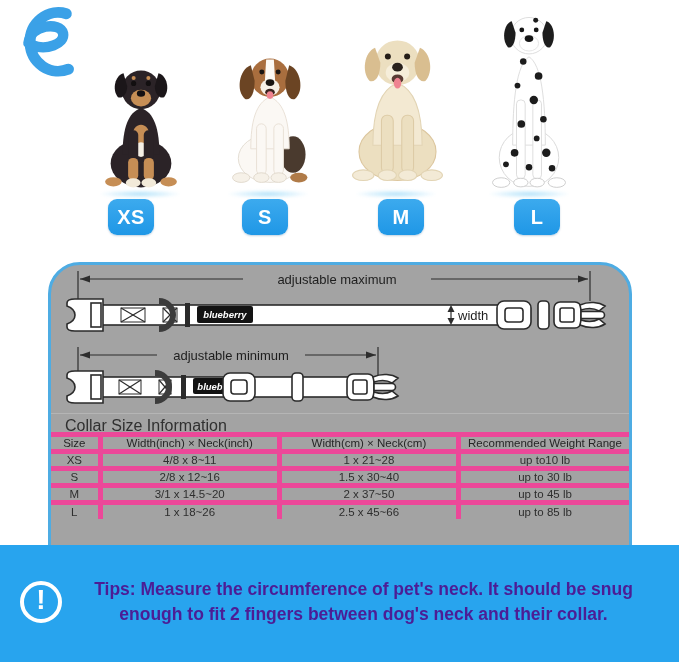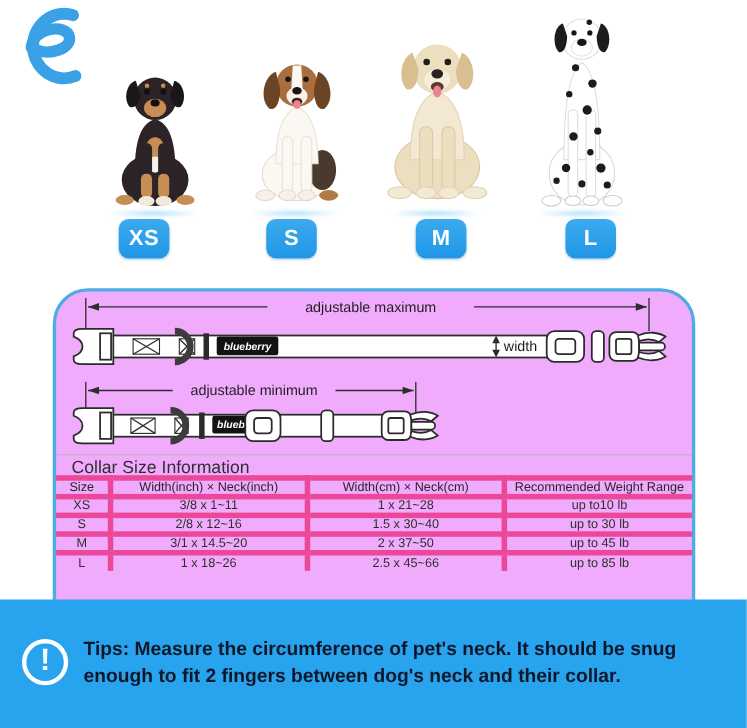--- a/index.html
+++ b/index.html
@@ -23,21 +23,21 @@
 
   
   .badge { position:absolute; top:199px; width:46px; height:36px; border-radius:9px;
     background:linear-gradient(180deg,#3caaee,#1f97e6); color:#fff; font-weight:bold;
     font-size:20px; display:flex; align-items:center; justify-content:center;
     box-shadow:0 1px 2px rgba(0,80,140,.25); letter-spacing:.5px; }
   .b-xs{left:108px}.b-s{left:242px}.b-m{left:378px}.b-l{left:514px}
 
   
   .info-box { position:absolute; left:48px; top:262px; width:584px; height:316px;
-    background:#f0abfc; border:3px solid #4eace3; border-radius:32px;
+    background:#a3a3a3; border:3px solid #4eace3; border-radius:32px;
     box-shadow:0 2px 0 rgba(30,120,180,.25); }
   .collar { position:absolute; left:6px; width:566px; }
   .collar-max { top:4px; height:74px; }
   .collar-min { top:82px; height:64px; }
   .dim { stroke:#2d2d2d; stroke-width:1.2; }
   .dim-fill { fill:#2d2d2d; }
   .dim-label { font-size:13px; fill:#1e1e1e; }
   .cpart { stroke:#2b2b2b; stroke-width:1.6; fill:#fff; }
   .cdark { fill:#2b2b2b; stroke:none; }
   .stitch { stroke:#2b2b2b; stroke-width:1; fill:#fff; }
@@ -56,22 +56,22 @@
   table.sizes th:last-child, table.sizes td:last-child { border-right:none; }
   table.sizes tr:last-child td { border-bottom:none; }
   .col-size{width:8.5%}.col-in{width:31%}.col-cm{width:31%}.col-wt{width:29.5%}
 
   
   .banner { position:absolute; left:0; top:545px; width:679px; height:117px;
     background:#28a4ee; display:flex; align-items:center; padding:0 28px 4px 20px; }
   .alert { flex:0 0 auto; width:42px; height:42px; border:4.5px solid #fff; border-radius:50%;
     display:flex; align-items:center; justify-content:center; margin-right:14px; }
   .alert span { color:#fff; font-weight:bold; font-size:28px; line-height:1; padding-bottom:3px; }
-  .tips { flex:1; color:#0f172a; font-weight:bold; font-size:17.5px; line-height:1.42;
-    text-align:left; }
+  .tips { flex:1; color:#4c1d95; font-weight:bold; font-size:17.5px; line-height:1.42;
+    text-align:center; }
 </style>
 </head>
 <body>
 
 <div class="page">
 
   <svg class="logo" viewBox="0 0 60 70">
     <path d="M46,9 A26,27 0 1 0 48,60" fill="none" stroke="#3ba1e7" stroke-width="10" stroke-linecap="round"></path>
     <path d="M11,36 C13,19 40,16 43,27 C45,37 27,43 15,38" fill="none" stroke="#3ba1e7" stroke-width="9.5" stroke-linecap="round"></path>
   </svg>
@@ -293,21 +293,21 @@
         <tr>
           <th>Size</th>
           <th>Width(inch) × Neck(inch)</th>
           <th>Width(cm) × Neck(cm)</th>
           <th>Recommended Weight Range</th>
         </tr>
       </thead>
       <tbody>
         <tr>
           <td>XS</td>
-          <td>3/8 x 1~11</td>
+          <td>4/8 x 8~11</td>
           <td>1 x 21~28</td>
           <td>up to10 lb</td>
         </tr>
         <tr>
           <td>S</td>
           <td>2/8 x 12~16</td>
           <td>1.5 x 30~40</td>
           <td>up to 30 lb</td>
         </tr>
         <tr>

